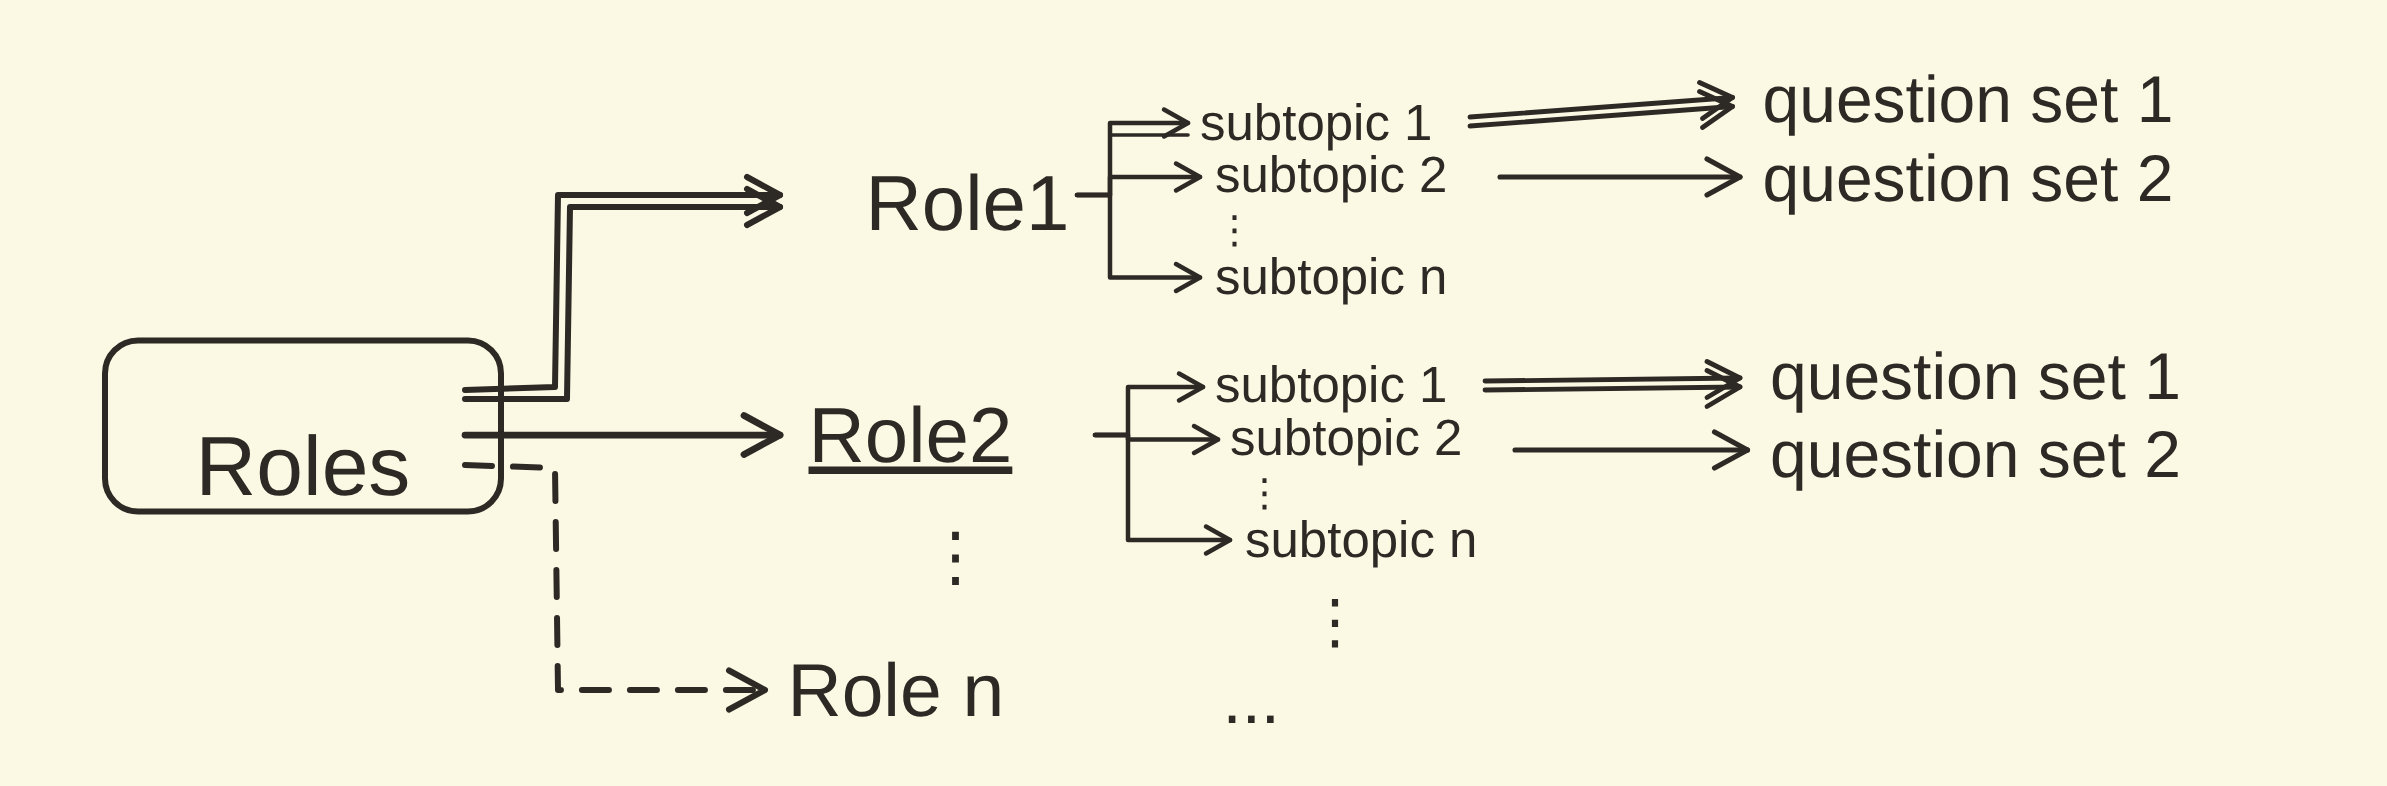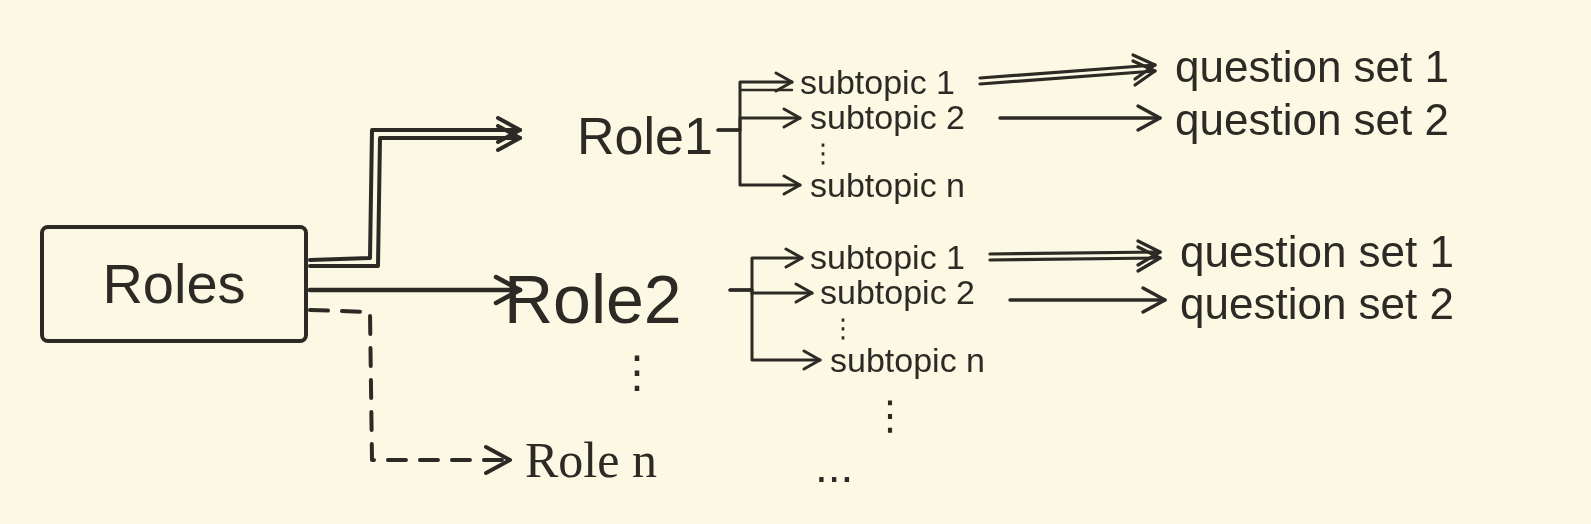--- a/index.html
+++ b/index.html
@@ -13,24 +13,25 @@
     overflow: hidden;
   }
   .label {
     position: absolute;
     white-space: nowrap;
     line-height: 1;
   }
   .root-box {
     position: absolute;
     border: 4px solid #2d2a26;
-    border-radius: 8px;
+    border-radius: 24px;
     display: flex;
-    align-items: center;
+    align-items: flex-end;
     justify-content: center;
+    margin-left: 28px;
   }
   svg.conn {
     position: absolute;
     left: 0;
     top: 0;
     width: 1591px;
     height: 524px;
     pointer-events: none;
   }
   svg.conn path, svg.conn line {
@@ -42,23 +43,23 @@
 </style>
 </head>
 <body>
 
 <div class="root-box" style="left:40px; top:225px; width:260px; height:110px;">
   <span class="label" style="position:static; font-size:56px;">Roles</span>
 </div>
 
 <span class="label" style="left:545px; top:110px; font-size:52px;margin-left:32px;">Role1</span>
 
-<span class="label" style="left:504px; top:265px; font-size:68px;">Role2</span>
+<span class="label" style="left:539px; top:265px; font-size:52px;text-decoration:underline;">Role2</span>
 
-<span class="label" style="left:525px; top:435px; font-size:50px;font-family:Liberation Serif, serif;">Role n</span>
+<span class="label" style="left:525px; top:435px; font-size:50px;">Role n</span>
 
 <span class="label" style="left:615px; top:350px; font-size:44px; letter-spacing:2px;">⋮</span>
 
 <span class="label" style="left:800px; top:65px; font-size:34px;">subtopic 1</span>
 <span class="label" style="left:810px; top:100px; font-size:34px;">subtopic 2</span>
 <span class="label" style="left:810px; top:140px; font-size:26px;">⋮</span>
 <span class="label" style="left:810px; top:168px; font-size:34px;">subtopic n</span>
 
 <span class="label" style="left:810px; top:240px; font-size:34px;">subtopic 1</span>
 <span class="label" style="left:820px; top:275px; font-size:34px;">subtopic 2</span>

